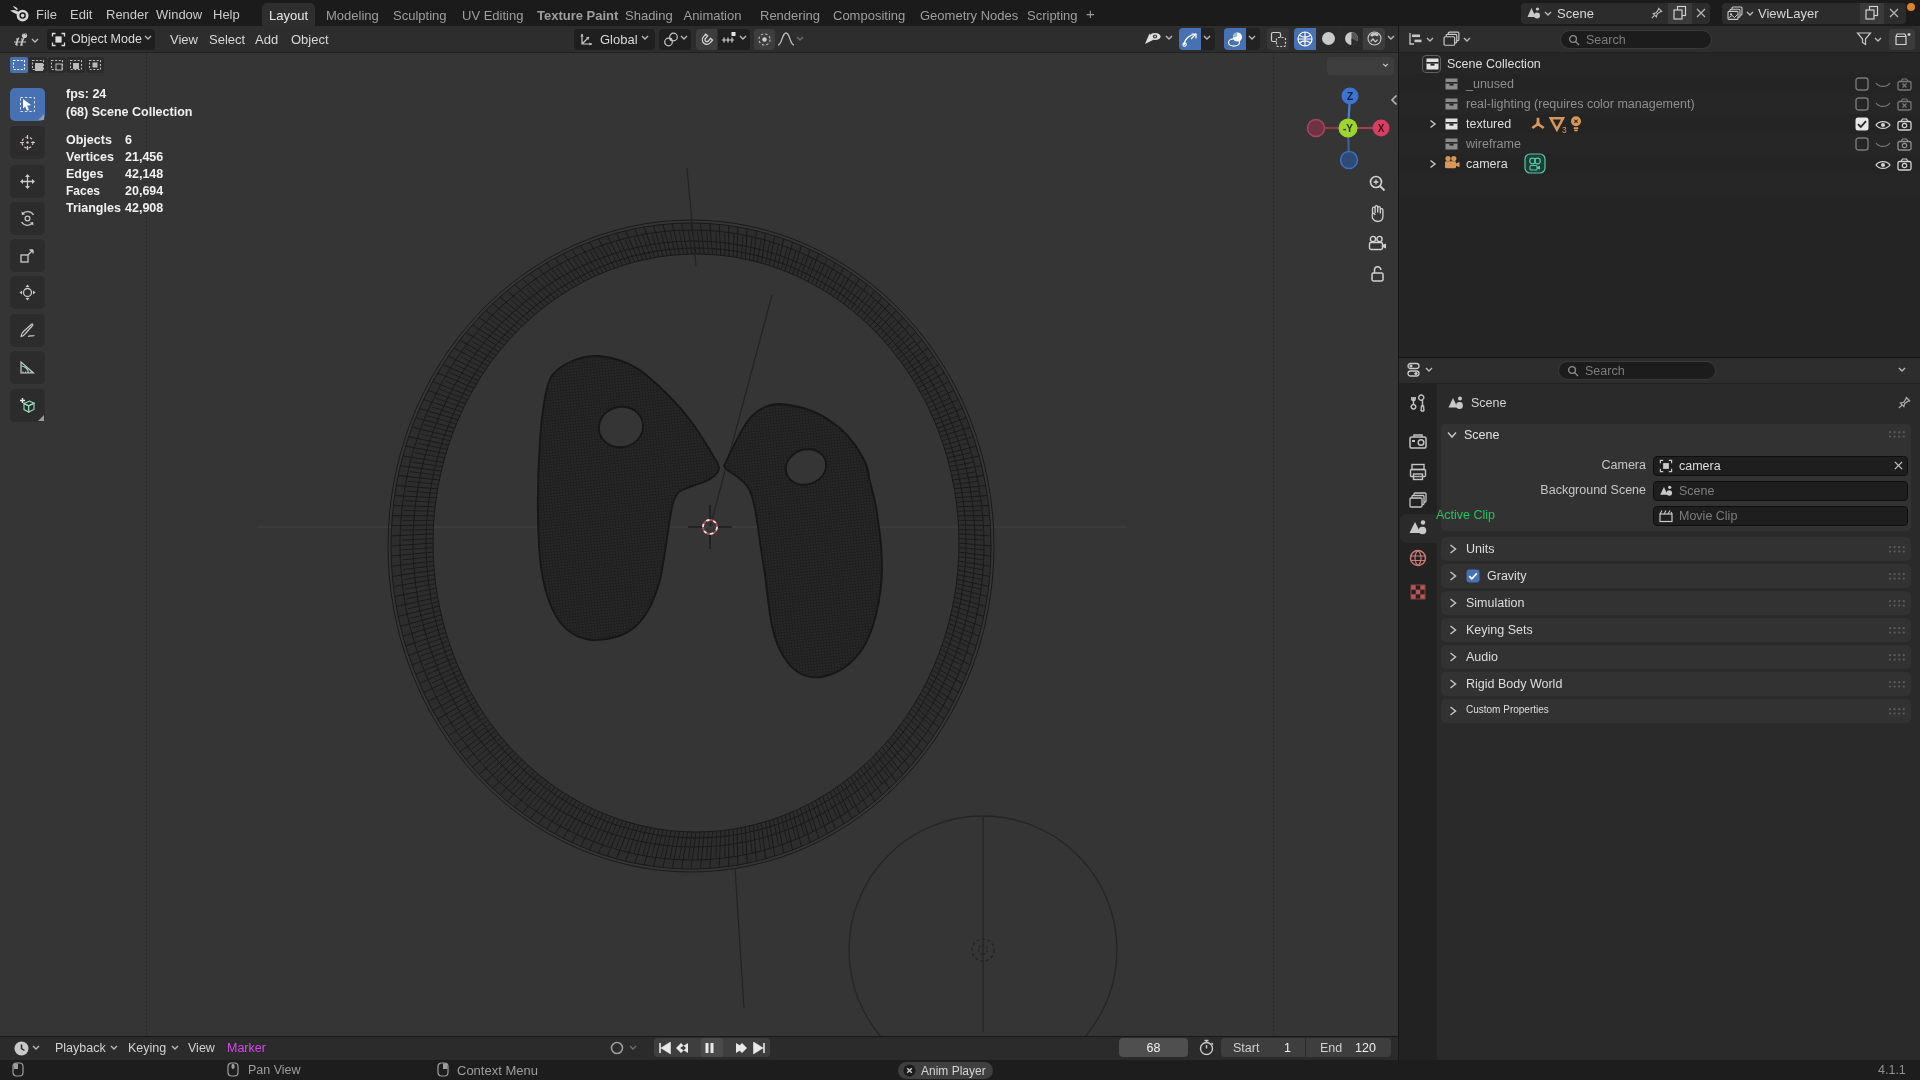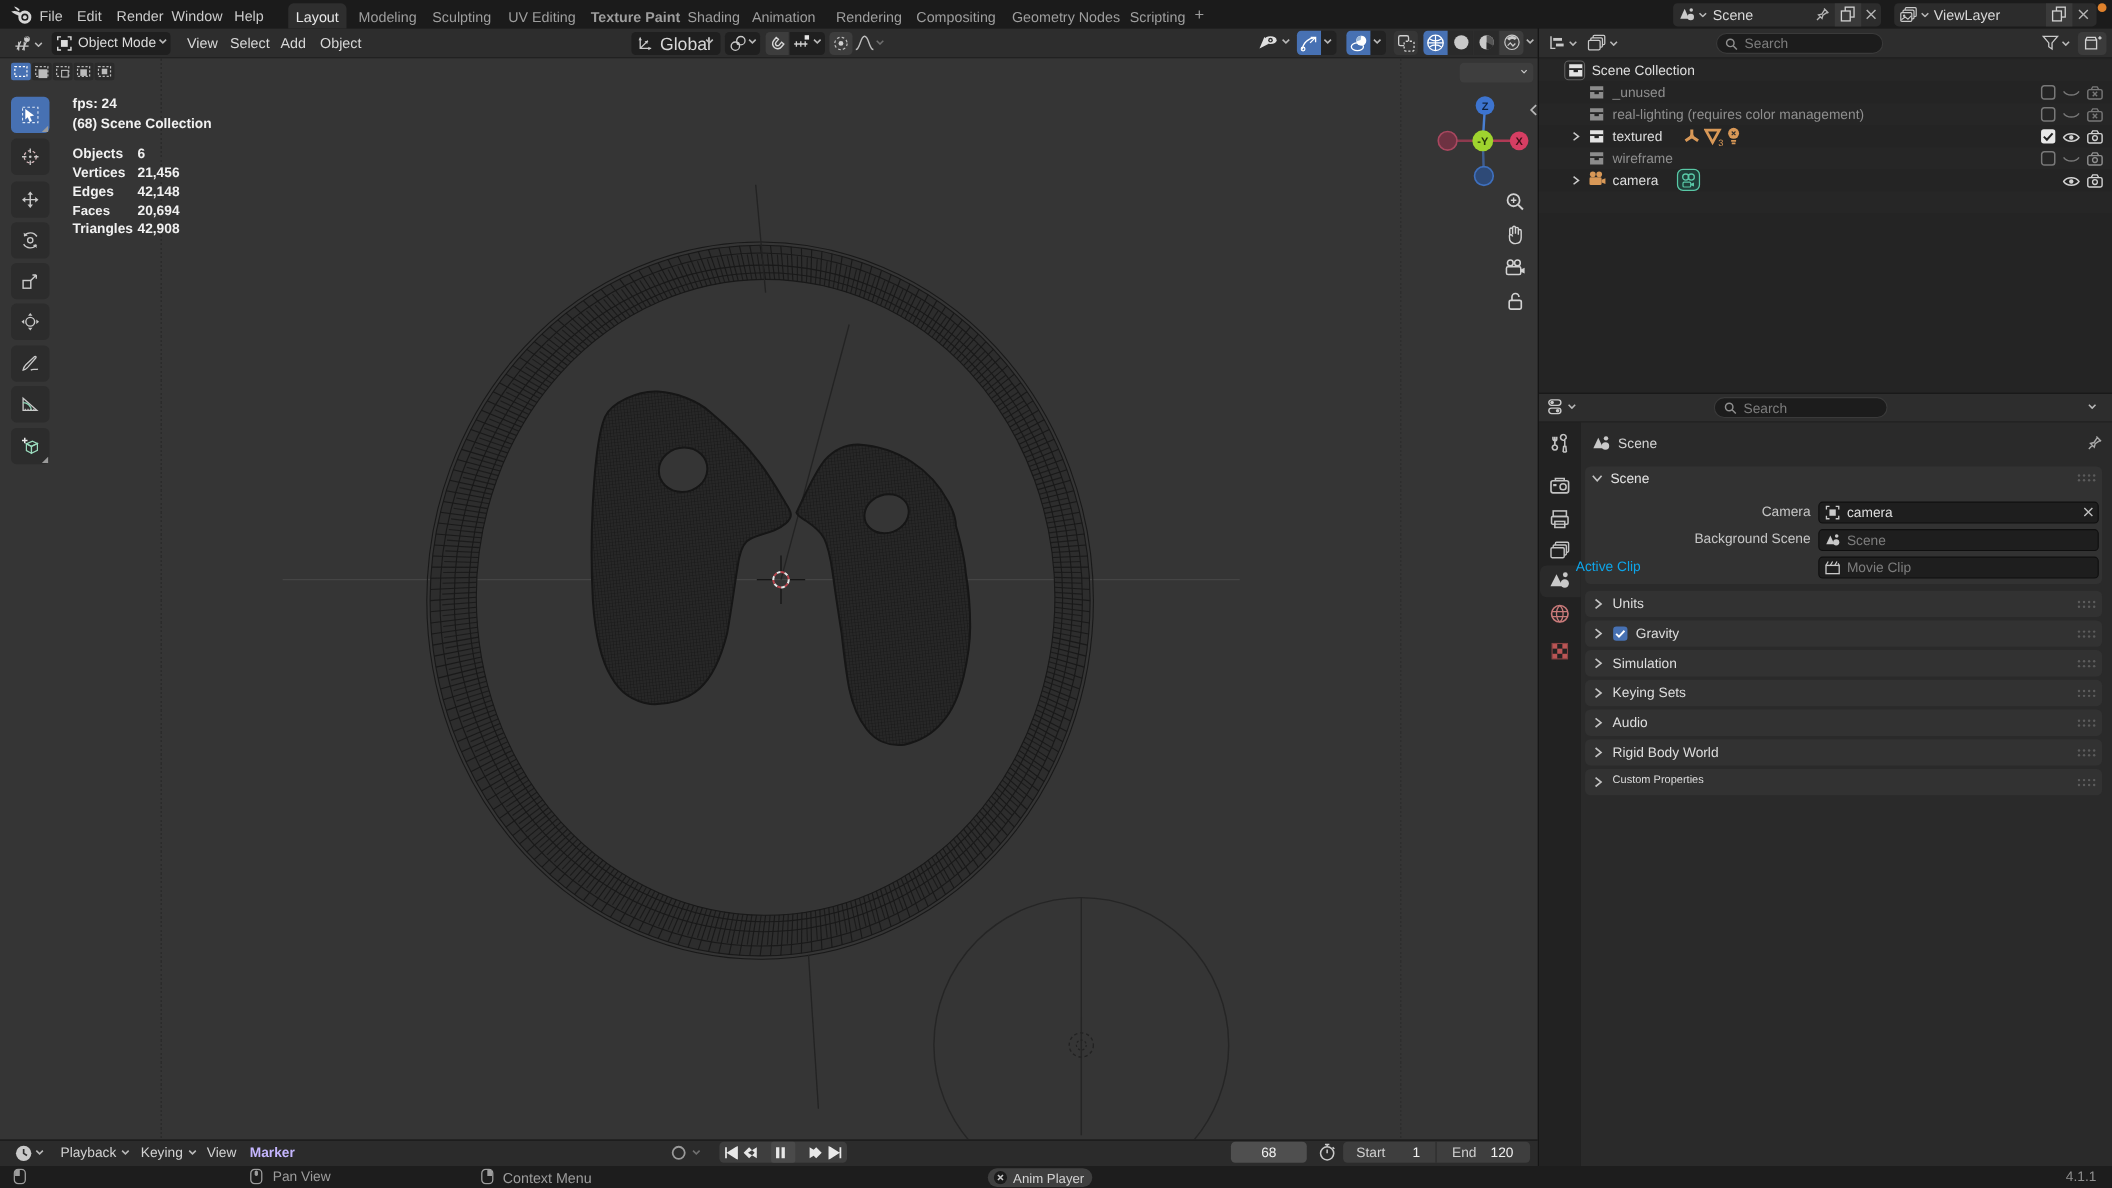--- a/index.html
+++ b/index.html
@@ -94,21 +94,21 @@
   </svg>
 <div class="txt" style="left:170px;top:33px;color:#d8d8d8;font-size:13px;font-weight:400;letter-spacing:0px">View</div>
 <div class="txt" style="left:209px;top:33px;color:#d8d8d8;font-size:13px;font-weight:400;letter-spacing:0px">Select</div>
 <div class="txt" style="left:255px;top:33px;color:#d8d8d8;font-size:13px;font-weight:400;letter-spacing:0px">Add</div>
 <div class="txt" style="left:291px;top:33px;color:#d8d8d8;font-size:13px;font-weight:400;letter-spacing:0px">Object</div>
 <div class="abs" style="left:574px;top:29px;width:81px;height:21px;background:#1f1f1f;border-radius:4px"></div>
 <svg class="ic" style="left:579px;top:32px" width="16" height="15" viewBox="0 0 16 15">
 <path d="M3 2 V12 H13 M3 12 L10 5" fill="none" stroke="#c9c9c9" stroke-width="1.2"></path>
 <path d="M3 2 l-1.6 2.6 h3.2 Z M13 12 l-2.6 -1.6 v3.2 Z M10 5 l-3 .6 2.4 2.4 Z" fill="#c9c9c9"></path>
   </svg>
-<div class="txt" style="left:600px;top:33px;color:#d8d8d8;font-size:16px;font-weight:400;letter-spacing:0px">Global</div>
+<div class="txt" style="left:600px;top:33px;color:#d8d8d8;font-size:13px;font-weight:400;letter-spacing:0px">Global</div>
 <svg class="ic" style="left:641px;top:35px" width="8" height="5" viewBox="0 0 8 5">
     <path d="M1 1L4 4L7 1" fill="none" stroke="#b9b9b9" stroke-width="1.4"></path>
   </svg>
 <div class="abs" style="left:659px;top:29px;width:32px;height:21px;background:#1f1f1f;border-radius:4px"></div>
 <svg class="ic" style="left:663px;top:32px" width="16" height="15" viewBox="0 0 16 15">
 <circle cx="10.5" cy="5" r="3.8" fill="none" stroke="#c9c9c9" stroke-width="1.2"></circle>
 <circle cx="5.5" cy="10" r="3.8" fill="none" stroke="#c9c9c9" stroke-width="1.2"></circle>
 <circle cx="8" cy="7.5" r="1.4" fill="#c9c9c9"></circle>
   </svg>
 <svg class="ic" style="left:680px;top:35px" width="8" height="5" viewBox="0 0 8 5">
@@ -617,21 +617,21 @@
     <circle cx="6.6" cy="2.2" r="1.1" fill="#5c5c5c"></circle>
     <circle cx="11.2" cy="2.2" r="1.1" fill="#5c5c5c"></circle>
     <circle cx="15.799999999999999" cy="2.2" r="1.1" fill="#5c5c5c"></circle>
     <circle cx="2.0" cy="6.6000000000000005" r="1.1" fill="#5c5c5c"></circle>
     <circle cx="6.6" cy="6.6000000000000005" r="1.1" fill="#5c5c5c"></circle>
     <circle cx="11.2" cy="6.6000000000000005" r="1.1" fill="#5c5c5c"></circle>
     <circle cx="15.799999999999999" cy="6.6000000000000005" r="1.1" fill="#5c5c5c"></circle>
   </svg>
 <div class="txt" style="left:1446px;top:459px;width:200px;text-align:right;color:#c6c6c6;font-size:12.5px">Camera</div>
 <div class="txt" style="left:1446px;top:484px;width:200px;text-align:right;color:#c6c6c6;font-size:12.5px">Background Scene</div>
-<div class="txt" style="left:1362px;top:509px;width:200px;text-align:center;color:#0ea5e9;font-size:12.5px">Active Clip</div>
+<div class="txt" style="left:1436px;top:509px;width:200px;text-align:left;color:#22c55e;font-size:12.5px">Active Clip</div>
 <div class="abs" style="left:1653px;top:456px;width:255px;height:20px;background:#1e1e1e;border-radius:4px;border:1px solid #0f0f0f"></div>
 <svg class="ic" style="left:1659px;top:459px" width="14" height="14" viewBox="0 0 15 15">
 <path d="M1.5 4.5 V1.5 H4.5 M10.5 1.5 H13.5 V4.5 M13.5 10.5 V13.5 H10.5 M4.5 13.5 H1.5 V10.5" fill="none" stroke="#c9c9c9" stroke-width="1.3"></path>
 <rect x="4.4" y="4.4" width="6.2" height="6.2" fill="#c9c9c9"></rect>
   </svg>
 <div class="txt" style="left:1679px;top:460px;color:#dedede;font-size:12.5px;font-weight:400;letter-spacing:0px">camera</div>
 <svg class="ic" style="left:1893px;top:460px" width="11" height="11" viewBox="0 0 12 12">
 <path d="M2 2 L10 10 M10 2 L2 10" stroke="#c0c0c0" stroke-width="1.4"></path>
   </svg>
 <div class="abs" style="left:1653px;top:481px;width:255px;height:20px;background:#1e1e1e;border-radius:4px;border:1px solid #0f0f0f"></div>
@@ -766,21 +766,21 @@
   </svg>
 <div class="txt" style="left:55px;top:1042px;color:#d2d2d2;font-size:12.5px;font-weight:400;letter-spacing:0px">Playback</div>
 <svg class="ic" style="left:110px;top:1045px" width="8" height="5" viewBox="0 0 8 5">
     <path d="M1 1L4 4L7 1" fill="none" stroke="#b9b9b9" stroke-width="1.4"></path>
   </svg>
 <div class="txt" style="left:128px;top:1042px;color:#d2d2d2;font-size:12.5px;font-weight:400;letter-spacing:0px">Keying</div>
 <svg class="ic" style="left:171px;top:1045px" width="8" height="5" viewBox="0 0 8 5">
     <path d="M1 1L4 4L7 1" fill="none" stroke="#b9b9b9" stroke-width="1.4"></path>
   </svg>
 <div class="txt" style="left:188px;top:1042px;color:#d2d2d2;font-size:12.5px;font-weight:400;letter-spacing:0px">View</div>
-<div class="txt" style="left:227px;top:1042px;color:#c4b5fd;font-size:12.5px;font-weight:700;letter-spacing:0px">Marker</div>
+<div class="txt" style="left:227px;top:1042px;color:#d946ef;font-size:12.5px;font-weight:400;letter-spacing:0px">Marker</div>
 <svg class="ic" style="left:609px;top:1040px" width="16" height="16" viewBox="0 0 16 16">
 <circle cx="8" cy="8" r="5.5" fill="none" stroke="#9a9a9a" stroke-width="1.6"></circle>
   </svg>
 <svg class="ic" style="left:629px;top:1045px" width="8" height="5" viewBox="0 0 8 5">
     <path d="M1 1L4 4L7 1" fill="none" stroke="#6f6f6f" stroke-width="1.4"></path>
   </svg>
 <div class="abs" style="left:654px;top:1038px;width:116px;height:19px;background:#3e3e3e;border-radius:4px"></div>
 <div class="abs" style="left:701px;top:1038px;width:22px;height:19px;background:#4a4a4a;border-radius:2px"></div>
 <svg class="ic" style="left:658px;top:1042px" width="110" height="12" viewBox="0 0 110 12">
 <path d="M2 1 V11 M12 1 L4 6 L12 11 Z" fill="#e8e8e8" stroke="#e8e8e8" stroke-width="1.6"></path>

